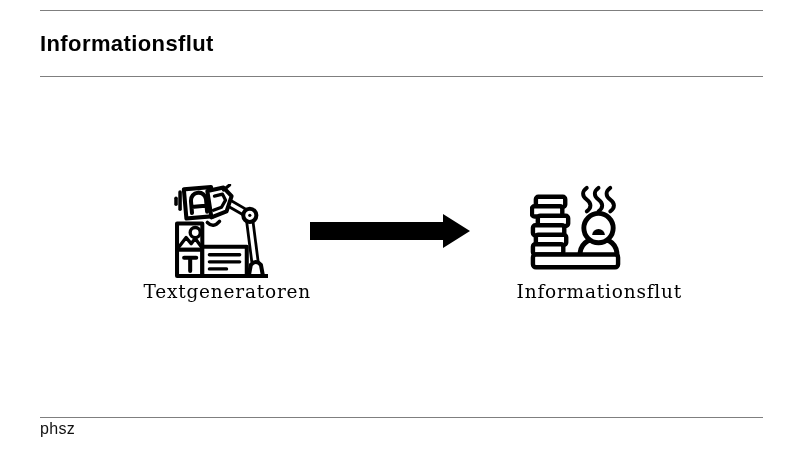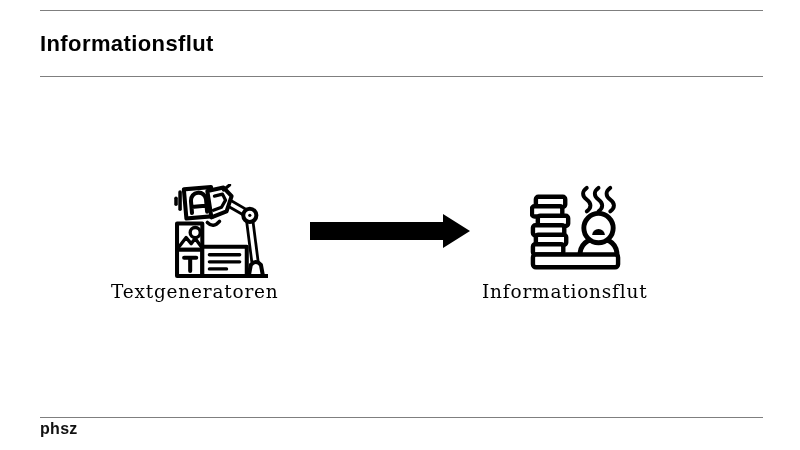--- a/index.html
+++ b/index.html
@@ -23,28 +23,28 @@
     letter-spacing:0.4px;white-space:nowrap;
   }
   .icon-box{position:absolute;}
   #icon-left{left:174px;top:184px;width:94px;height:94px;}
   #icon-right{left:530px;top:185px;width:92px;height:92px;}
   #arrow-box{position:absolute;left:310px;top:214px;width:160px;height:34px;}
   .diagram-label{
     position:absolute;top:281px;
     font-family:"DejaVu Serif",serif;
     font-size:18.5px;color:#000;
-    letter-spacing:0.8px;text-align:left;white-space:nowrap;
+    letter-spacing:0.8px;text-align:right;white-space:nowrap;
   }
   #label-source{left:111px;width:200px;}
   #label-relation{left:308px;width:160px;}
   #label-target{left:482px;width:200px;}
   #footer-logo{
     position:absolute;left:40px;top:420px;
-    font-size:16px;font-weight:bold;color:#111;
+    font-size:16px;font-weight:normal;color:#111;
     letter-spacing:0.3px;
   }
   svg{display:block;width:100%;height:100%;}
 </style>
 </head>
 <body>
 
 <div id="slide">
 
   <div class="rule" id="rule-top"></div>

